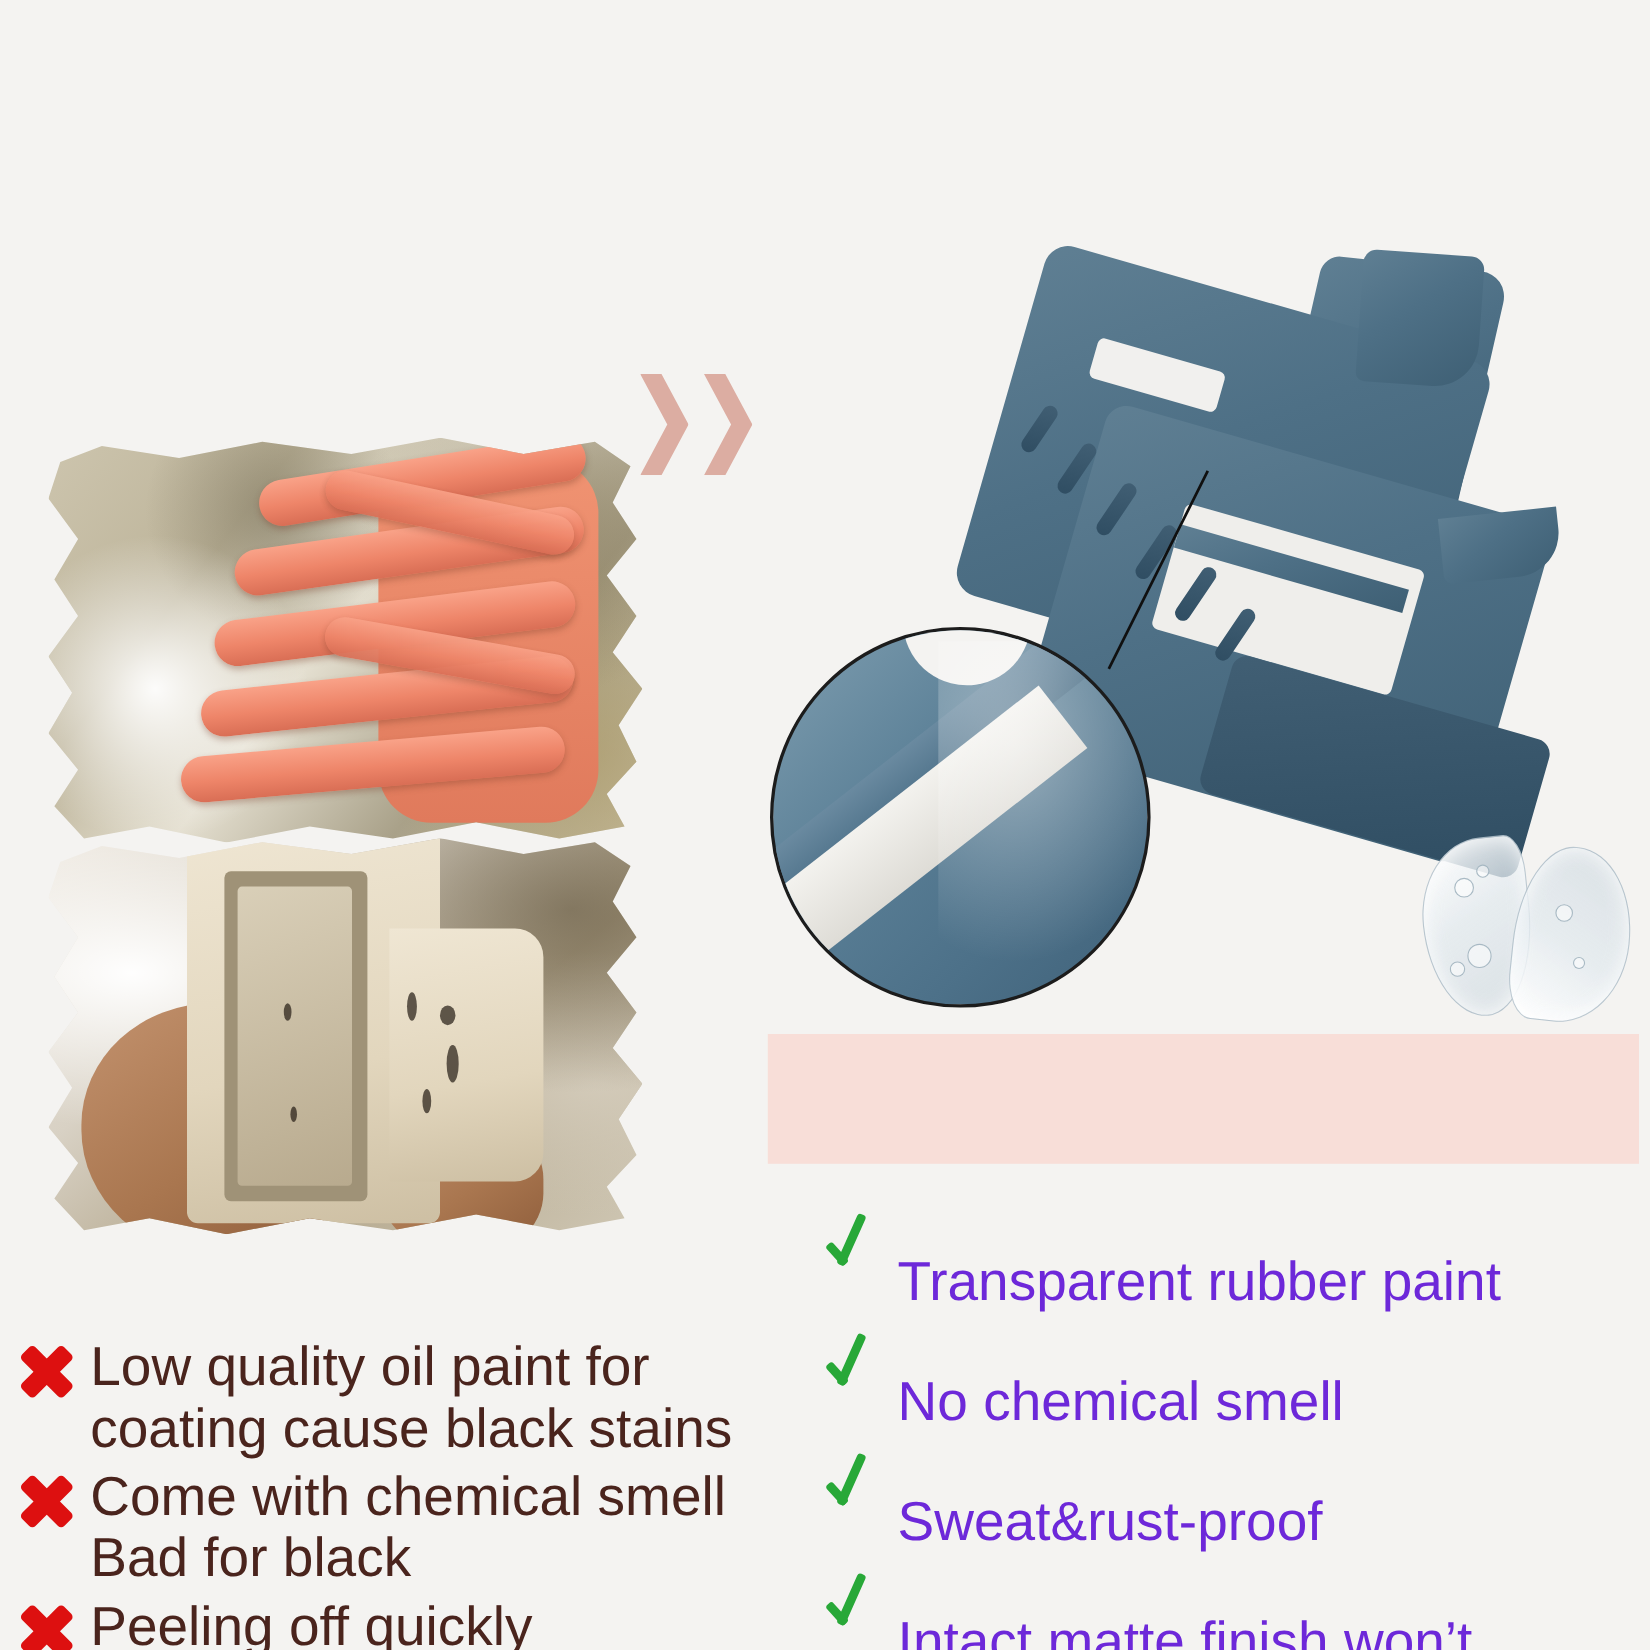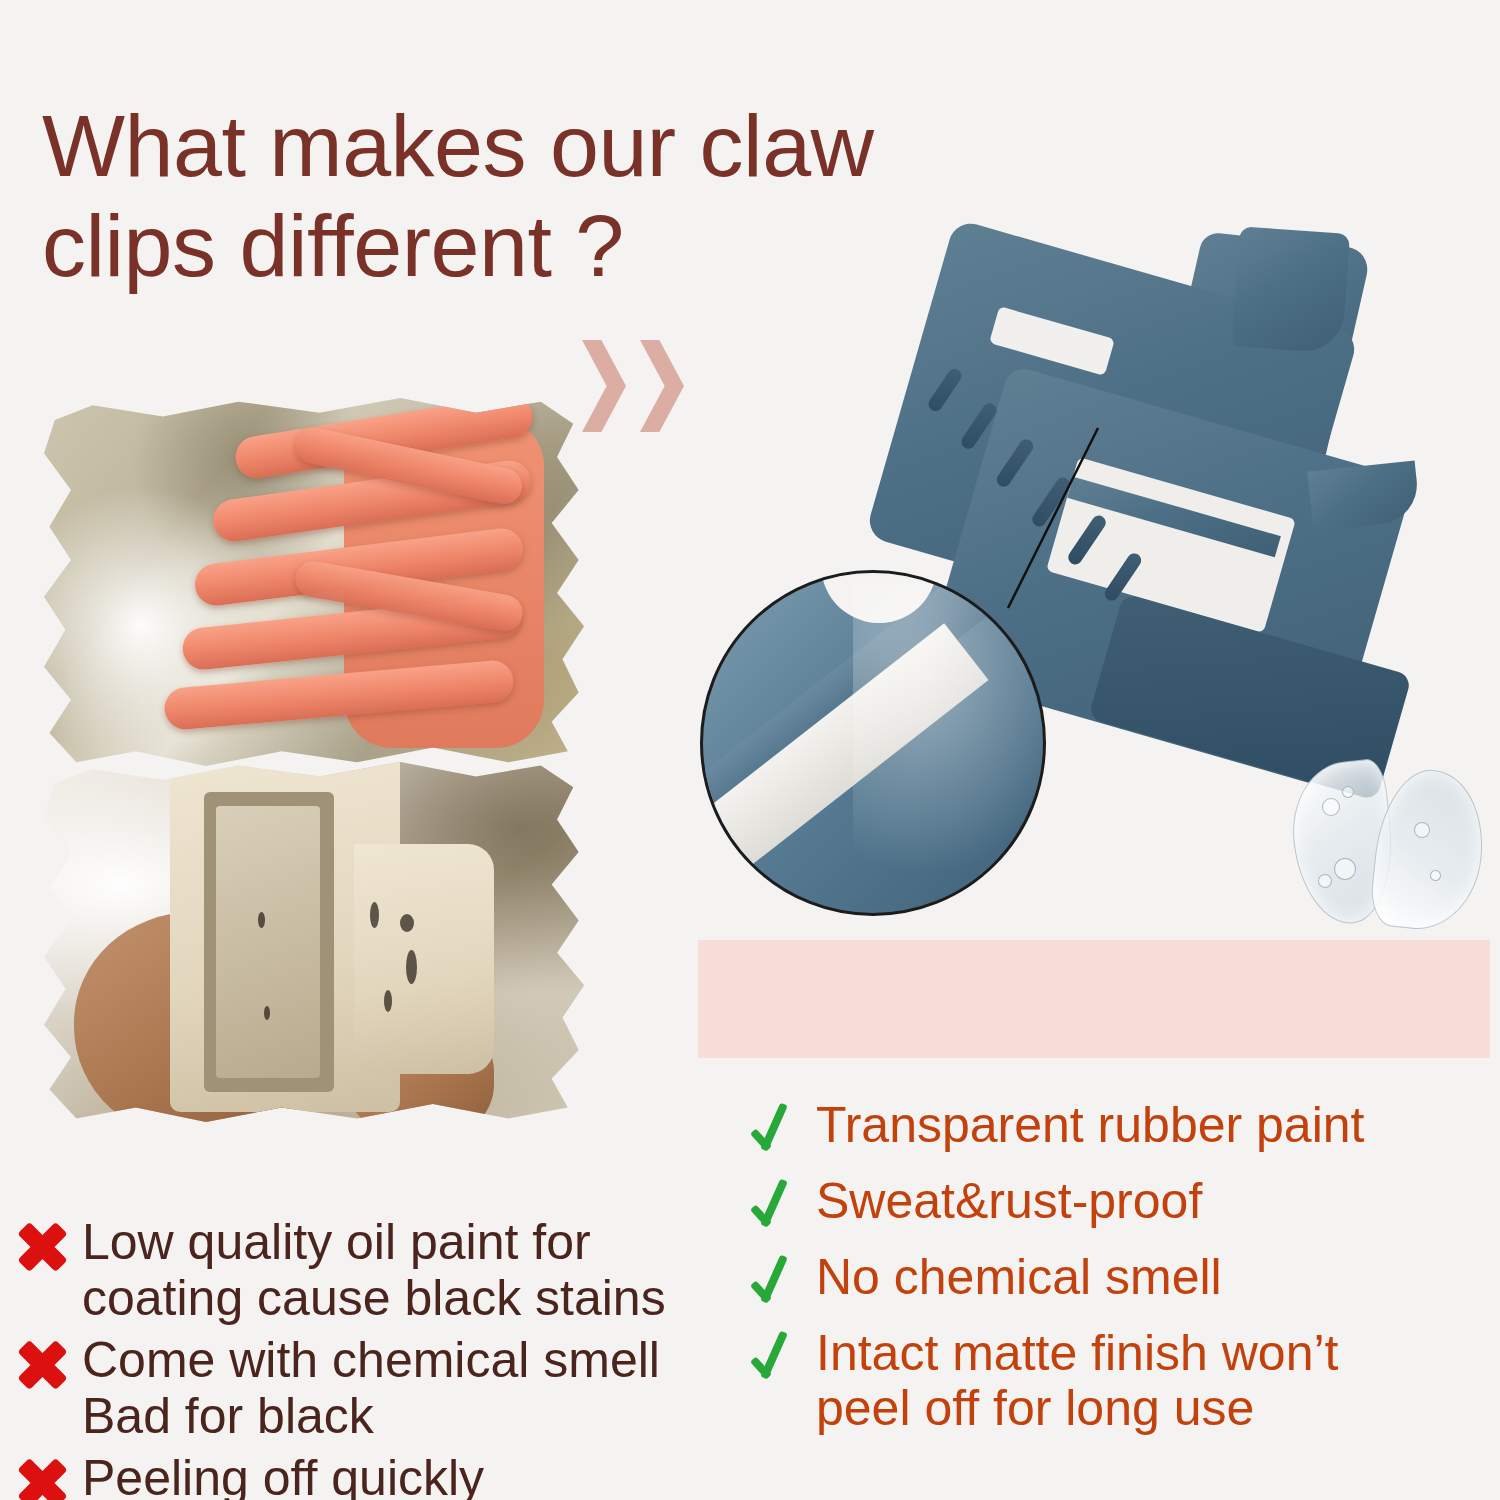--- a/index.html
+++ b/index.html
@@ -280,24 +280,25 @@
     position: absolute;
     left: 18px;
     top: 0px;
     width: 8px;
     height: 50px;
     background: #28a838;
     transform: rotate(24deg);
     border-radius: 3px;
   }
   .pro-text {
-    color: #c2410c;
+    color: #6d28d9;
     font-size: 50px;
     line-height: 1.10;
     white-space: pre-line;
+    margin-top: 40px;
   }
 
   
   #cons-list {
     position: absolute;
     left: 12px;
     top: 1214px;
     width: 730px;
   }
   .con-row {
@@ -330,22 +331,20 @@
     font-size: 50px;
     line-height: 1.12;
     white-space: pre-line;
   }
 </style>
 </head>
 <body>
 
 <div id="canvas">
 
-  <div id="headline">What makes our claw
-clips different ?</div>
 
   <div id="chevrons">
     <div class="chev c1"></div>
     <div class="chev c2"></div>
   </div>
 
   <div id="photo-coral-clip" class="photo torn">
     <div class="coral-body" style="left:300px; top:20px; width:200px; height:330px; border-radius:48px;"></div>
     <div class="coral-bar" style="left:190px; top:18px;  width:300px; height:42px; transform:rotate(-9deg);"></div>
     <div class="coral-bar" style="left:168px; top:82px;  width:320px; height:42px; transform:rotate(-8deg);"></div>
@@ -422,25 +421,25 @@
 
   <div id="banner"></div>
 
   <div id="pros-list">
     <div class="pro-row">
       <span class="check-icon"></span>
       <span class="pro-text">Transparent rubber paint</span>
     </div>
     <div class="pro-row">
       <span class="check-icon"></span>
-      <span class="pro-text">Sweat&amp;rust-proof</span>
+      <span class="pro-text">No chemical smell</span>
     </div>
     <div class="pro-row">
       <span class="check-icon"></span>
-      <span class="pro-text">No chemical smell</span>
+      <span class="pro-text">Sweat&amp;rust-proof</span>
     </div>
     <div class="pro-row">
       <span class="check-icon"></span>
       <span class="pro-text">Intact matte finish won’t
 peel off for long use</span>
     </div>
   </div>
 
   <div id="cons-list">
     <div class="con-row">

